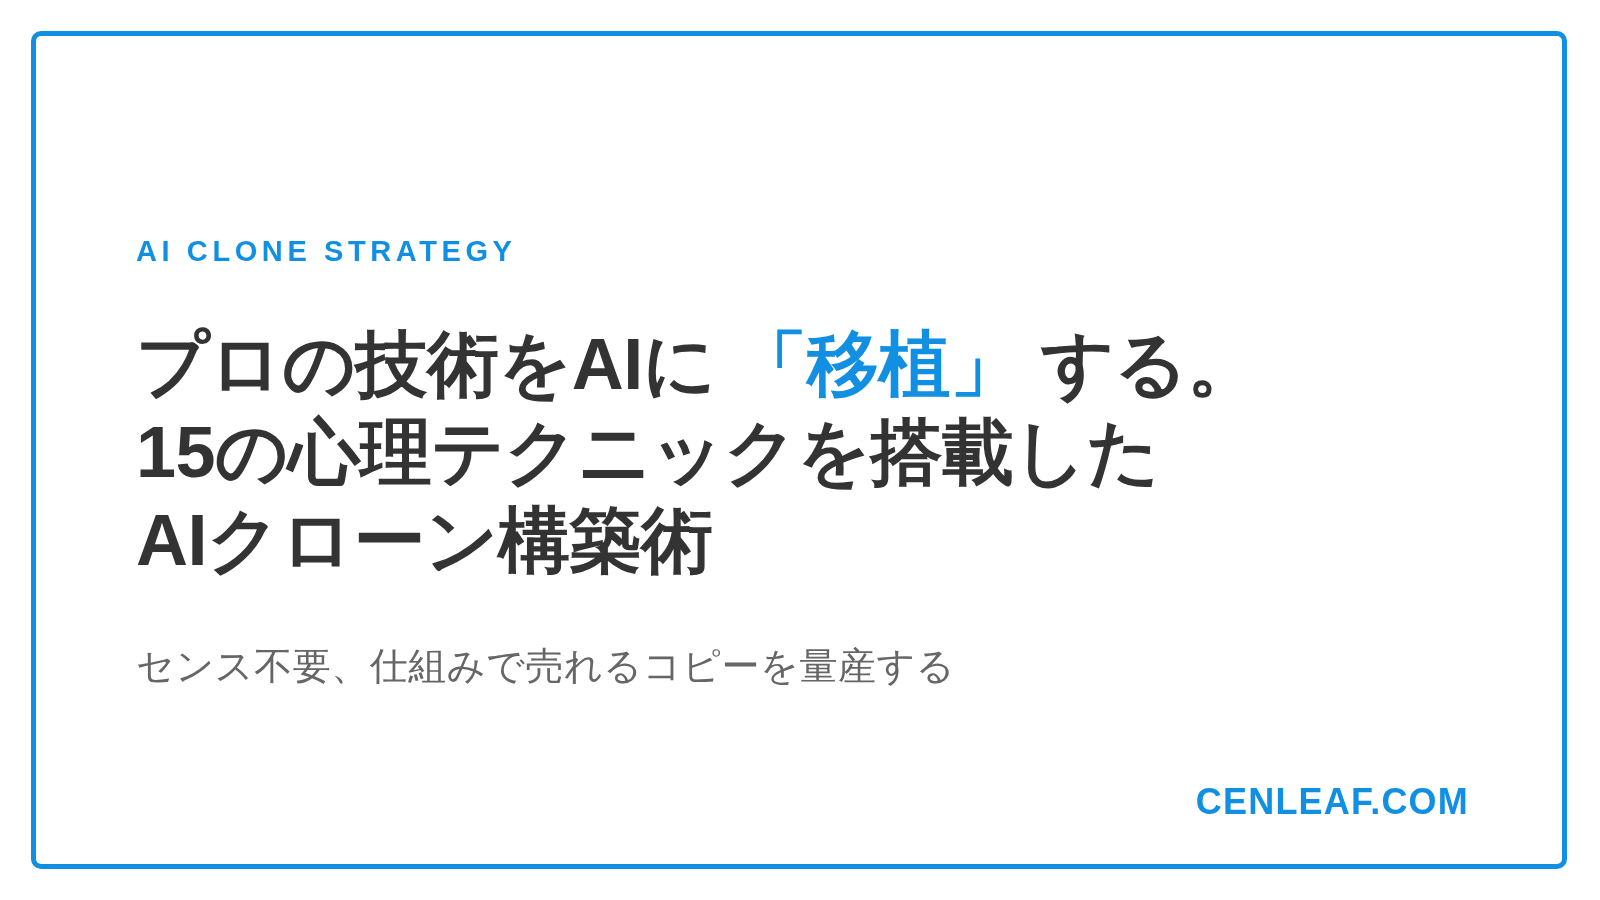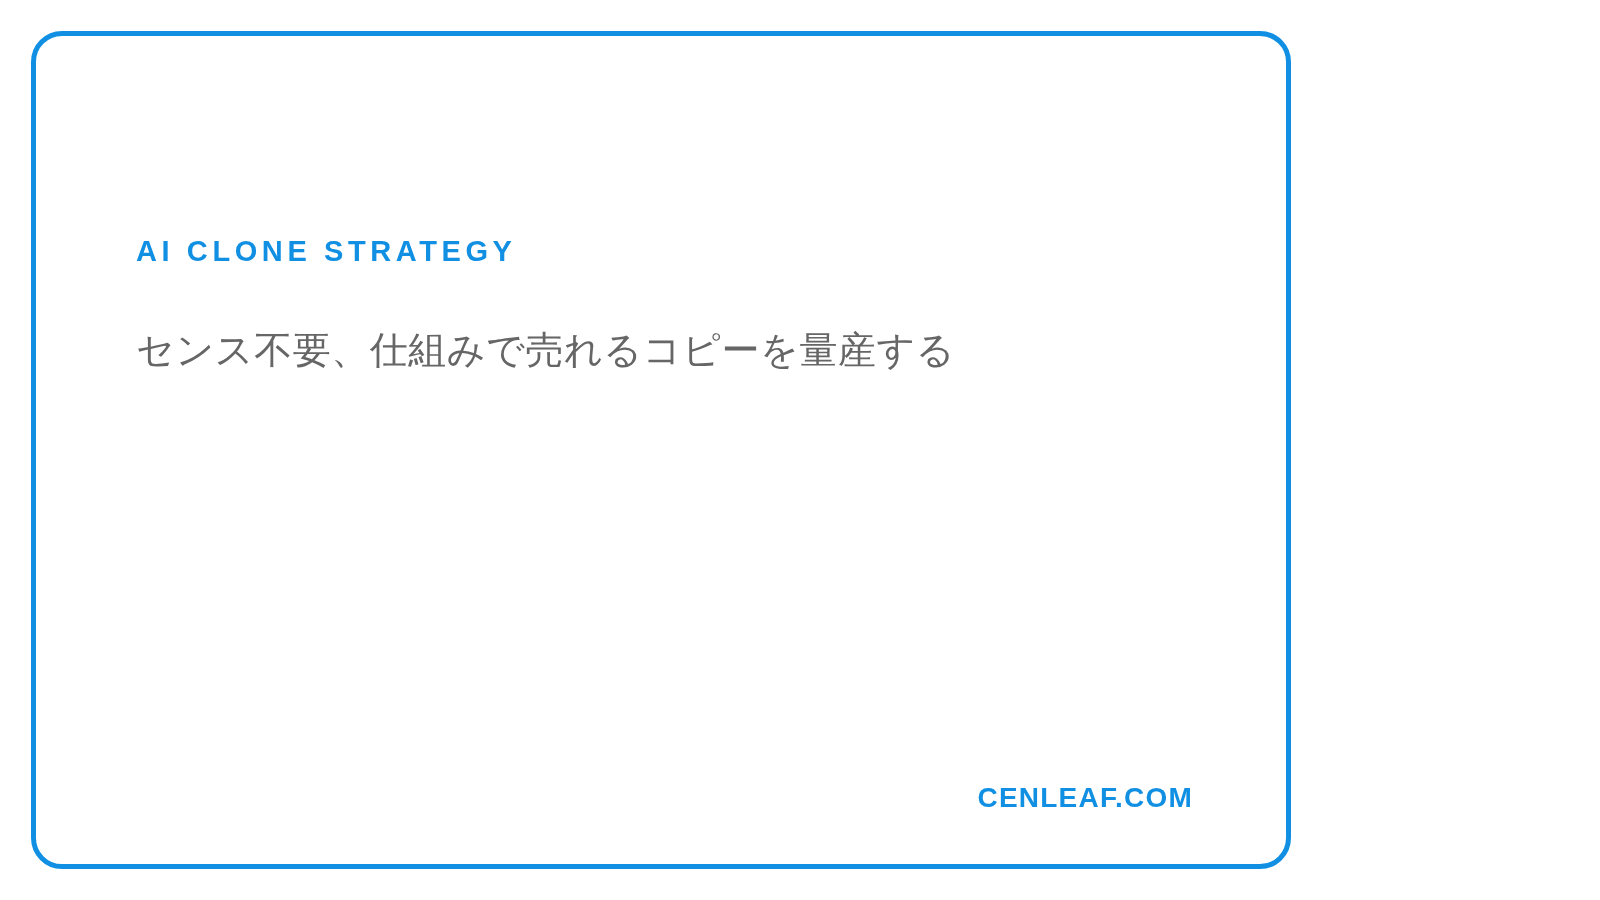--- a/index.html
+++ b/index.html
@@ -19,25 +19,25 @@
     height: 900px;
     background: #ffffff;
     overflow: hidden;
   }
 
   
   .card-frame {
     position: absolute;
     left: 31px;
     top: 31px;
-    width: 1260px;
+    width: 1536px;
     height: 838px;
     box-sizing: border-box;
     border: 5px solid #1190e3;
-    border-radius: 31px;
+    border-radius: 10px;
     background: #ffffff;
   }
 
   
   .content {
     position: absolute;
     left: 100px;
     top: 200px;
     width: 1360px;
   }
@@ -84,39 +84,44 @@
     line-height: 1.4;
     letter-spacing: 0.5px;
     white-space: nowrap;
   }
 
   
   .brand {
     position: absolute;
     right: 93px;
     top: 748px;
-    font-size: 28px;
+    font-size: 36px;
     font-weight: bold;
     letter-spacing: 1.2px;
     color: #1190e3;
     text-align: left;
     line-height: 1;
   }
 </style>
 </head>
 <body>
 
 <div class="canvas">
 
   <div class="card-frame">
 
     <div class="content">
 
       <p class="eyebrow">AI CLONE STRATEGY</p>
 
+      <h1 class="headline headline-block">
+        <span class="headline-line"><span>プロの技術をAIに </span><span class="hl-accent">「移植」</span><span> する。</span></span>
+        <span class="headline-line">15の心理テクニックを搭載した</span>
+        <span class="headline-line">AIクローン構築術</span>
+      </h1>
 
       <p class="subtitle">センス不要、仕組みで売れるコピーを量産する</p>
 
     </div>
 
     <div class="brand">CENLEAF.COM</div>
 
   </div>
 
 </div>

